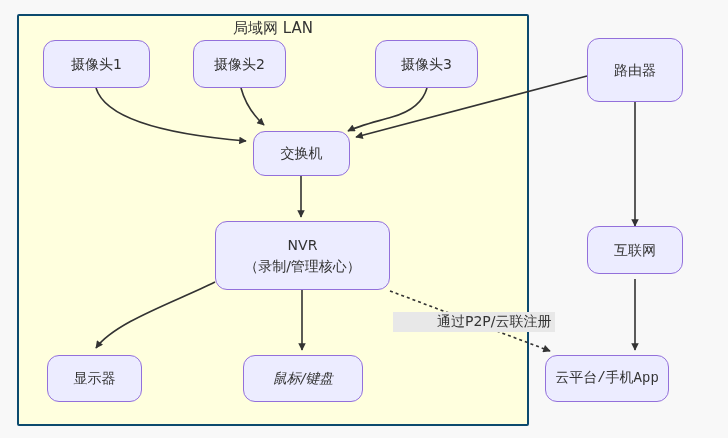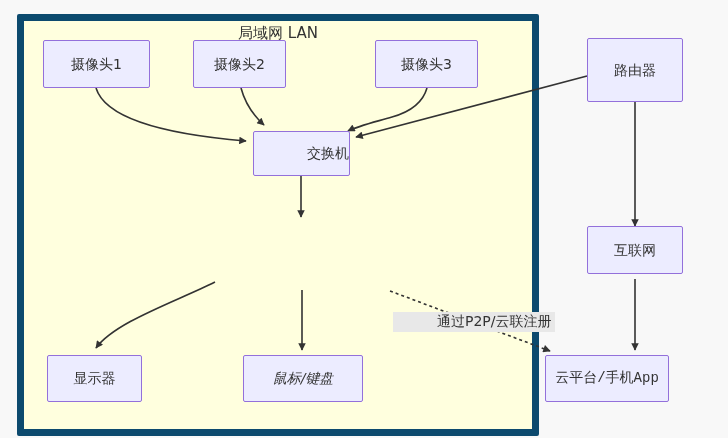--- a/index.html
+++ b/index.html
@@ -8,39 +8,39 @@
     width:728px;height:438px;
     background:#f8f8f8;
     font-family:"DejaVu Sans","Liberation Sans",sans-serif;
     color:#333333;
     overflow:hidden;
   }
   .lan-box{
     position:absolute;
     left:17px;top:14px;width:508px;height:408px;
     background:#ffffde;
-    border:7px solid #0c4a6e;
+    border:2px solid #0c4a6e;
     border-radius:2px;
     z-index:0;
   }
   .lan-title{
     position:absolute;
     left:0;top:3px;width:100%;
     text-align:center;
     font-size:15px;
     color:#333;
   }
   svg.edges{
     position:absolute;left:0;top:0;z-index:1;
   }
   .node{
     position:absolute;
     background:#ECECFF;
     border:1px solid #9370DB;
-    border-radius:2px;
+    border-radius:12px;
     display:flex;
     flex-direction:column;
     align-items:center;
     justify-content:center;
     font-size:14px;
     line-height:1.5;
     z-index:2;
     box-sizing:border-box;
     text-align:center;
   }
@@ -50,21 +50,21 @@
     font-size:14px;
     padding:1px 3px;
     z-index:3;
     white-space:nowrap;
   }
   
   #n-camera1{left:43px;top:40px;width:107px;height:48px;}
   #n-camera2{left:193px;top:40px;width:93px;height:48px;}
   #n-camera3{left:375px;top:40px;width:103px;height:48px;}
   #n-router{left:587px;top:38px;width:96px;height:64px;}
-  #n-switch{left:253px;top:131px;width:97px;height:45px;align-items:flex-end;}
+  #n-switch{left:253px;top:131px;width:97px;height:45px;}
   #n-nvr{left:215px;top:221px;width:175px;height:69px;}
   #n-internet{left:587px;top:226px;width:96px;height:48px;}
   #n-monitor{left:47px;top:355px;width:95px;height:47px;}
   #n-mouse{left:243px;top:355px;width:120px;height:47px;font-style:italic;}
   #n-cloud{left:545px;top:355px;width:124px;height:47px;font-family:Liberation Mono, monospace;}
   #lbl-p2p{left:393px;top:312px;padding-left:44px;}
 </style>
 </head>
 <body>
 
@@ -102,20 +102,24 @@
   </div>
   <div class="node" id="n-camera3">
     <span>摄像头3</span>
   </div>
   <div class="node" id="n-router">
     <span>路由器</span>
   </div>
   <div class="node" id="n-switch">
     <span>交换机</span>
   </div>
+  <div class="node" id="n-nvr">
+    <span>NVR</span>
+    <span>（录制/管理核心）</span>
+  </div>
   <div class="node" id="n-internet">
     <span>互联网</span>
   </div>
   <div class="node" id="n-monitor">
     <span>显示器</span>
   </div>
   <div class="node" id="n-mouse">
     <span>鼠标/键盘</span>
   </div>
   <div class="node" id="n-cloud">

